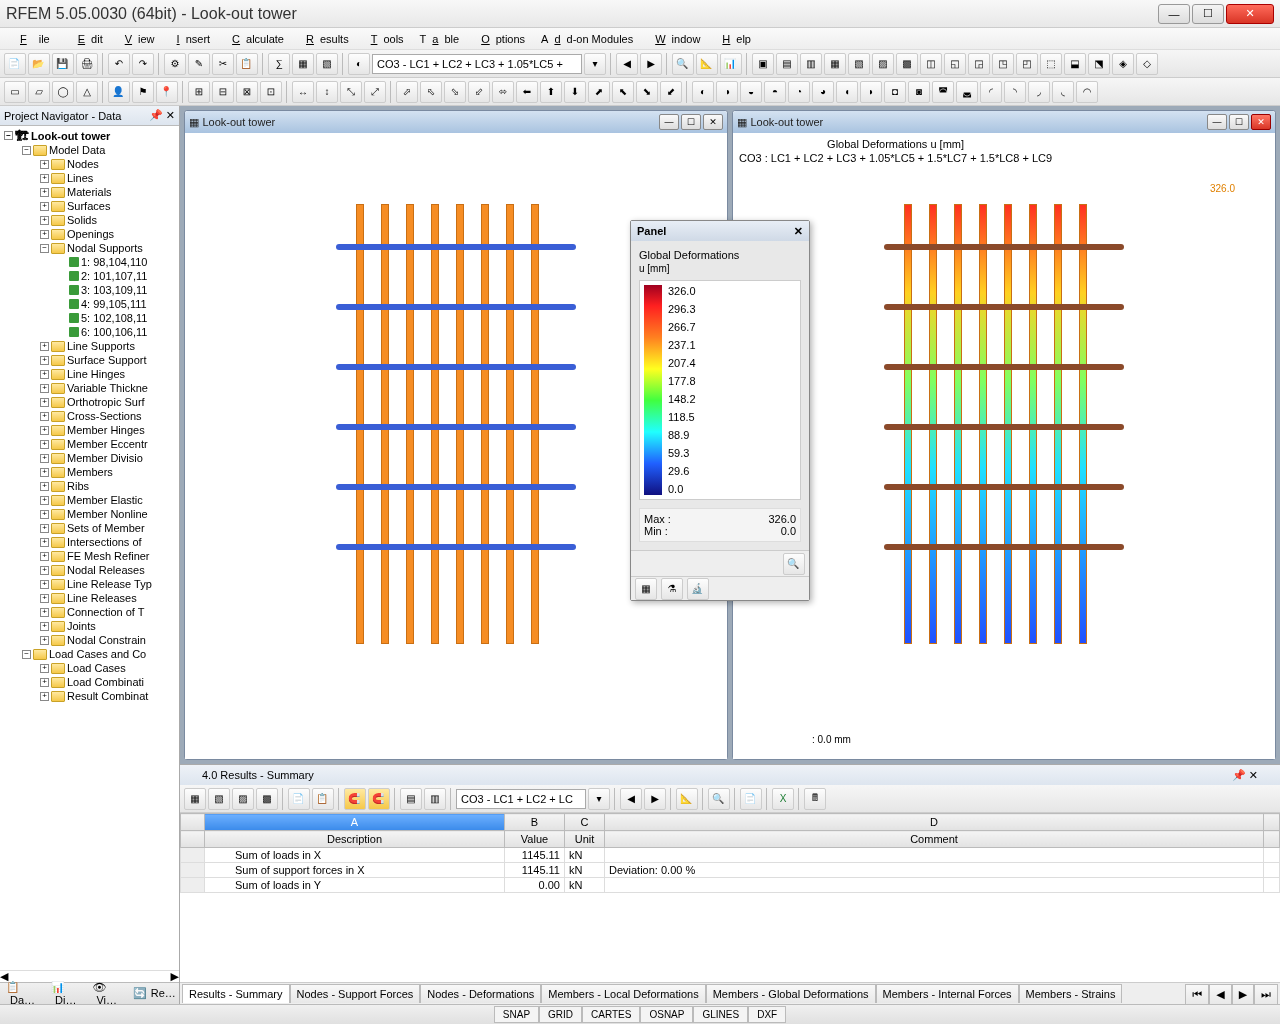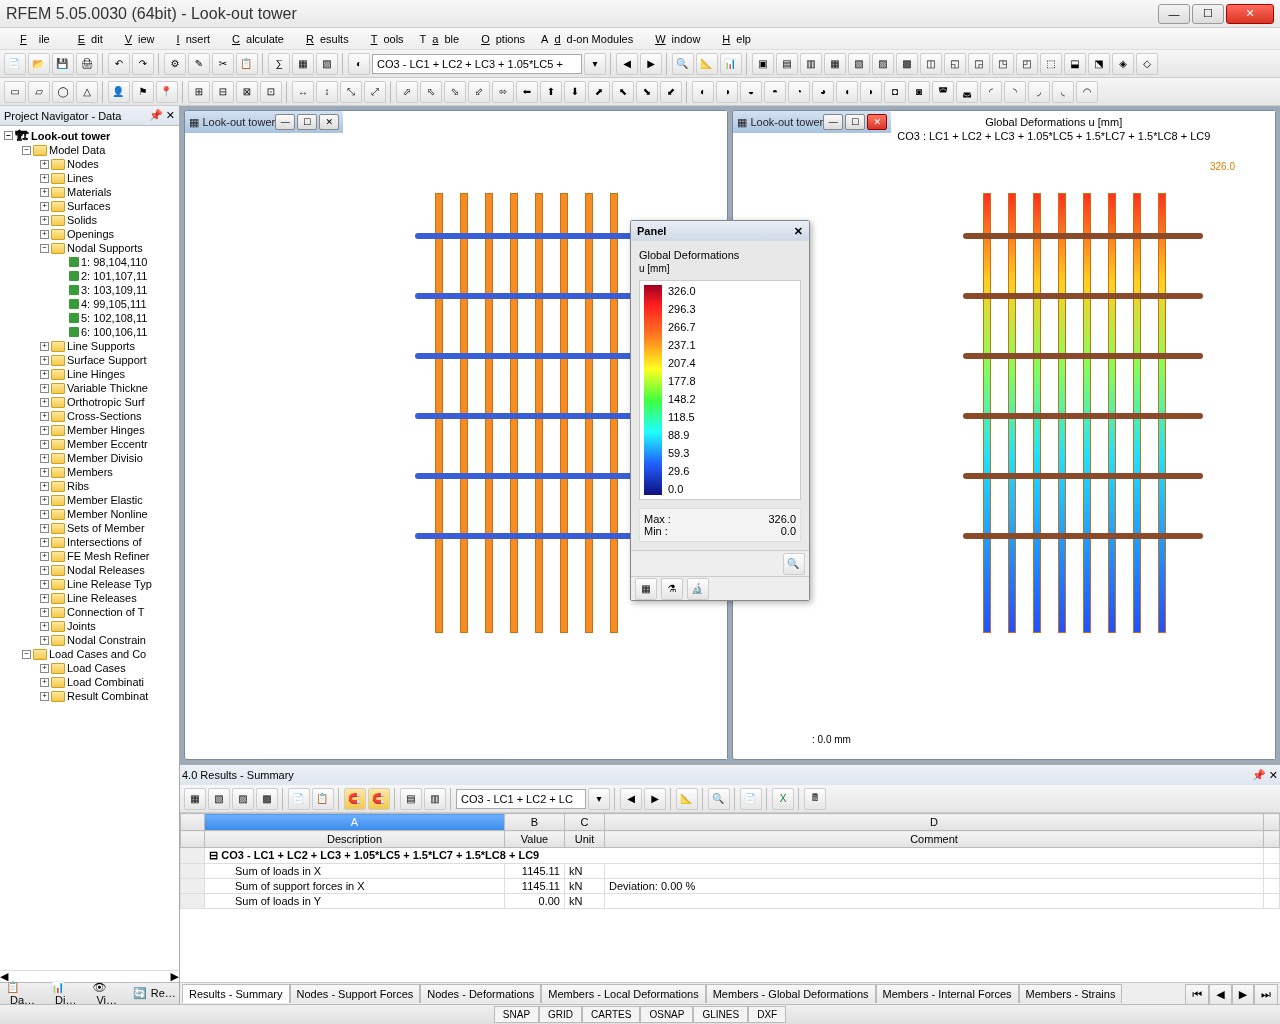--- a/index.html
+++ b/index.html
@@ -37,21 +37,21 @@
 .tree-indent3 { padding-left: 56px; }
 .expander { width: 9px; height: 9px; border: 1px solid #888; background: #fff; display: inline-flex; align-items: center; justify-content: center; font-size: 8px; line-height: 1; }
 .folder-icon { width: 14px; height: 11px; background: linear-gradient(#ffe9a0, #f5c849); border: 1px solid #c9a227; border-radius: 1px; }
 .node-icon { width: 10px; height: 10px; background: #3a9b3a; border-radius: 1px; }
 .nav-tabs-bottom { height: 22px; background: linear-gradient(#f0f0f0, #e0e0e0); border-top: 1px solid #bbb; display: flex; align-items: center; padding: 0 2px; gap: 4px; font-size: 10px; }
 .nav-tabs-bottom span { padding: 2px 4px; }
 
 
 .viewport-area { flex: 1; display: flex; flex-direction: column; background: #9daab8; }
 .viewports-row { flex: 1; display: flex; gap: 4px; padding: 4px; }
-.mdi-window { flex: 1; background: #fff; border: 1px solid #7a8aa0; display: flex; position: relative; border-radius: 3px; }
+.mdi-window { flex: 1; background: #fff; border: 1px solid #7a8aa0; display: flex; flex-direction: column; position: relative; border-radius: 3px; }
 .mdi-titlebar { height: 22px; background: linear-gradient(#d4e2f1, #a9c3e0); display: flex; align-items: center; padding: 0 4px; justify-content: space-between; border-radius: 3px 3px 0 0; }
 .mdi-title { font-size: 11px; color: #222; }
 .mdi-controls { display: flex; gap: 2px; }
 .mdi-btn { width: 20px; height: 16px; background: linear-gradient(#fafafa, #ddd); border: 1px solid #888; border-radius: 2px; font-size: 9px; display: flex; align-items: center; justify-content: center; }
 .mdi-btn.red { background: linear-gradient(#ff7766, #d93526); color: #fff; border-color: #900; }
 .mdi-body { flex: 1; background: #fff; position: relative; overflow: hidden; }
 .mdi-label { position: absolute; top: 4px; left: 6px; font-size: 10px; color: #000; line-height: 1.3; text-align: center; }
 
 
 .tower-sketch { position: absolute; left: 50%; top: 50%; transform: translate(-50%, -55%); width: 260px; height: 440px; }
@@ -68,21 +68,21 @@
 .legend-sub { font-size: 10px; margin-bottom: 6px; }
 .legend-bar-wrap { display: flex; gap: 6px; padding: 4px; background: #fff; border: 1px solid #ccc; }
 .legend-bar { width: 18px; height: 210px; background: linear-gradient(#a00020 0%, #ff2020 10%, #ff8020 25%, #ffff20 40%, #40ff40 55%, #20ffff 70%, #2060ff 85%, #101080 100%); }
 .legend-ticks { display: flex; flex-direction: column; justify-content: space-between; height: 210px; font-size: 10px; }
 .legend-minmax { margin-top: 8px; padding: 4px; background: #f4f4f4; border: 1px solid #ddd; font-size: 10px; }
 .legend-minmax div { display: flex; justify-content: space-between; }
 .float-footer { height: 26px; background: #eee; border-top: 1px solid #ccc; display: flex; align-items: center; justify-content: flex-end; padding: 0 4px; }
 
 
 .results-panel { height: 240px; background: #fff; border-top: 1px solid #aaa; display: flex; flex-direction: column; }
-.results-header { height: 20px; background: linear-gradient(#eef2f7, #dde5ef); padding: 2px 2px; font-size: 11px; display: flex; align-items: center; justify-content: space-between; }
+.results-header { height: 20px; background: linear-gradient(#eef2f7, #dde5ef); padding: 2px 22px; font-size: 11px; display: flex; align-items: center; justify-content: space-between; }
 .results-toolbar { height: 28px; background: linear-gradient(#f6f6f6, #e6e6e6); display: flex; align-items: center; padding: 0 4px; gap: 2px; border-bottom: 1px solid #ccc; }
 .results-table { flex: 1; overflow: auto; }
 table { border-collapse: collapse; width: 100%; font-size: 11px; }
 th { background: linear-gradient(#f4f4f4, #e2e2e2); border: 1px solid #bbb; padding: 2px 4px; font-weight: normal; }
 th.colA { background: linear-gradient(#6db0ff, #3a8aea); color: #fff; }
 td { border: 1px solid #ddd; padding: 1px 4px; }
 td.rowhead { background: #eee; width: 24px; }
 .results-tabs { height: 22px; background: #eee; border-top: 1px solid #ccc; display: flex; align-items: center; padding: 0 2px; gap: 0; font-size: 10px; }
 .results-tabs span { padding: 3px 6px; border: 1px solid #bbb; background: linear-gradient(#f8f8f8, #e8e8e8); border-bottom: none; cursor: default; }
 .results-tabs span.active { background: #fff; }
@@ -570,25 +570,20 @@
             <th>D</th>
             <th style="width:16px"></th>
           </tr>
           <tr>
             <th></th>
             <th>Description</th>
             <th>Value</th>
             <th>Unit</th>
             <th>Comment</th>
             <th></th>
-          </tr>
-          <tr>
-            <td class="rowhead"></td>
-            <td colspan="4" style="font-weight:bold">⊟ <span>CO3 - LC1 + LC2 + LC3 + 1.05*LC5 + 1.5*LC7 + 1.5*LC8 + LC9</span></td>
-            <td></td>
           </tr>
           </tbody>
             <tbody id="result-rows">
               <tr>
                 <td class="rowhead"></td>
                 <td style="padding-left:30px">Sum of loads in X</td>
                 <td style="text-align:right">1145.11</td>
                 <td>kN</td>
                 <td></td>
                 <td></td>

